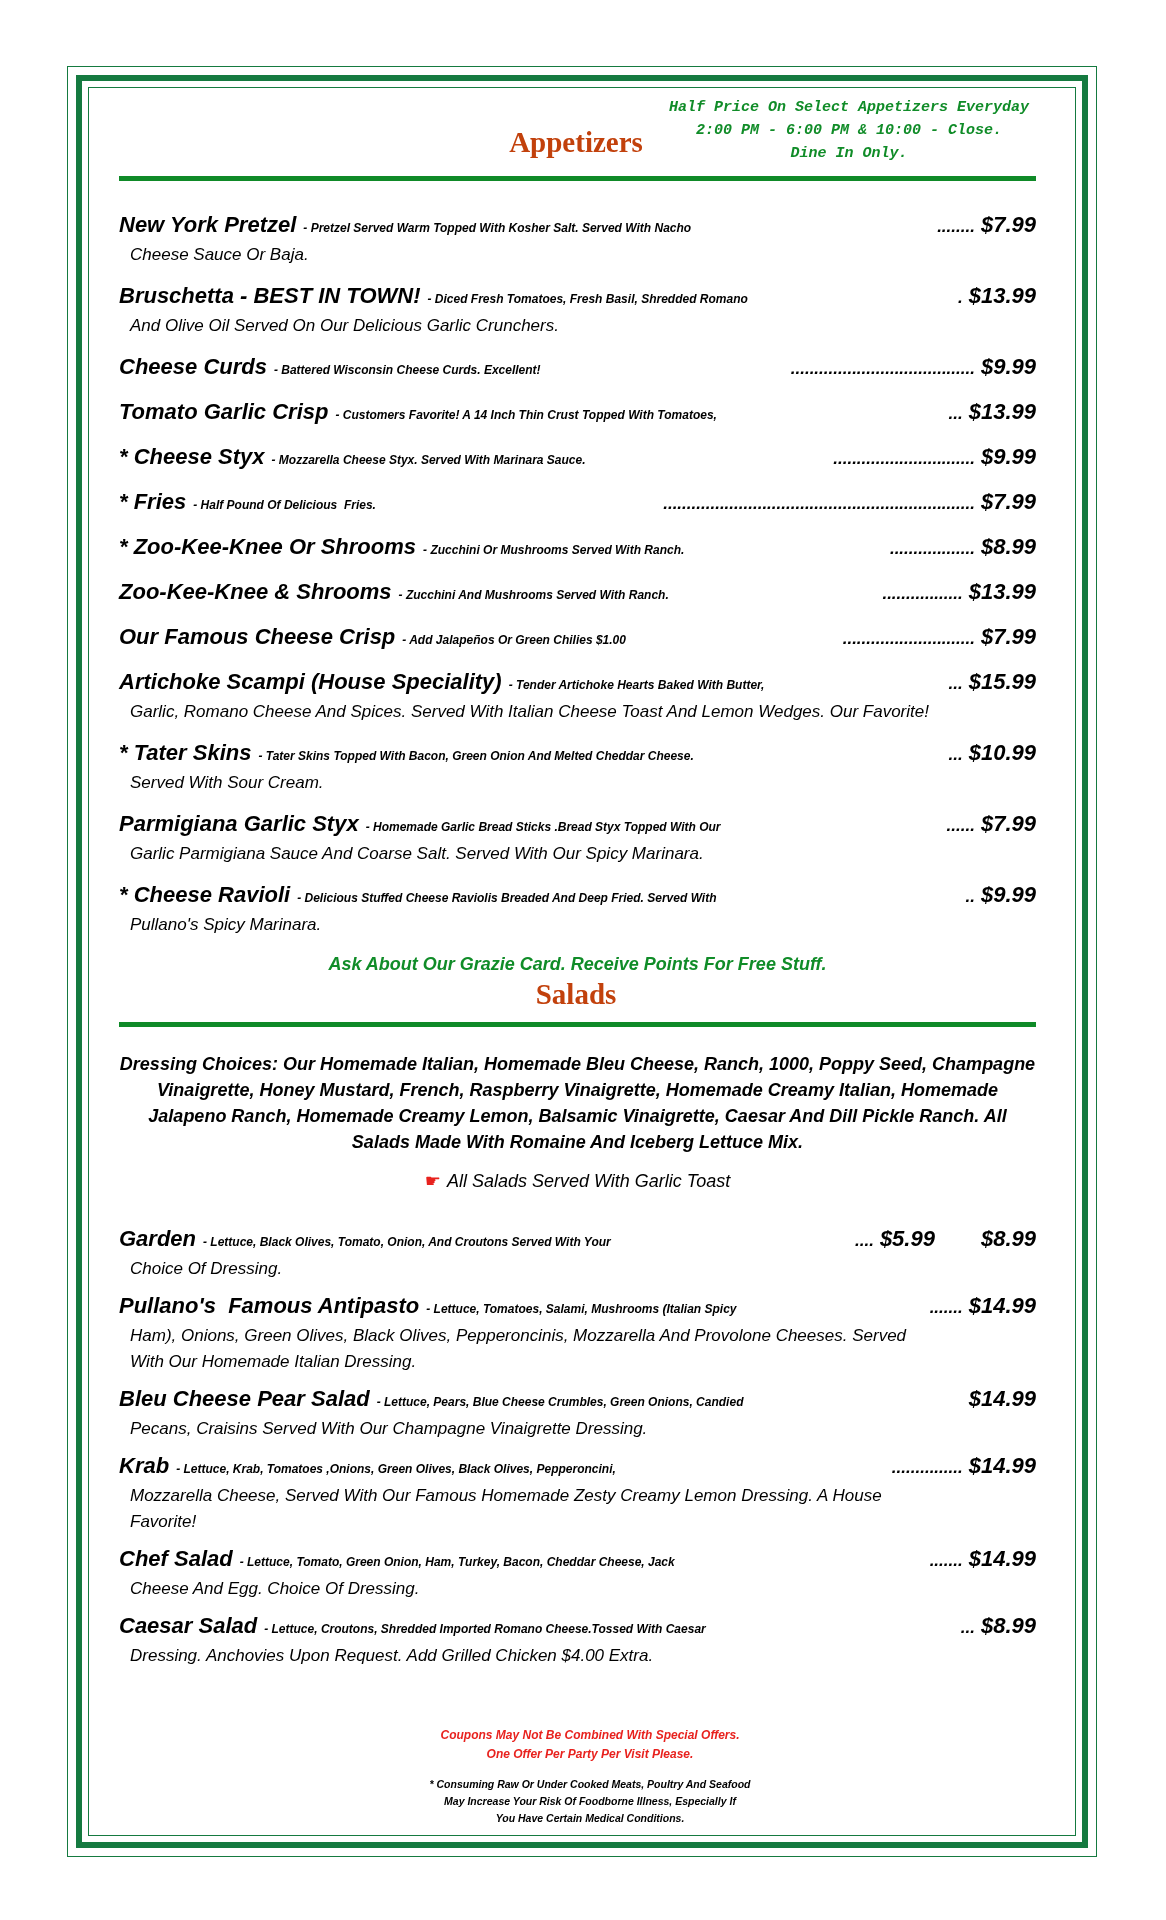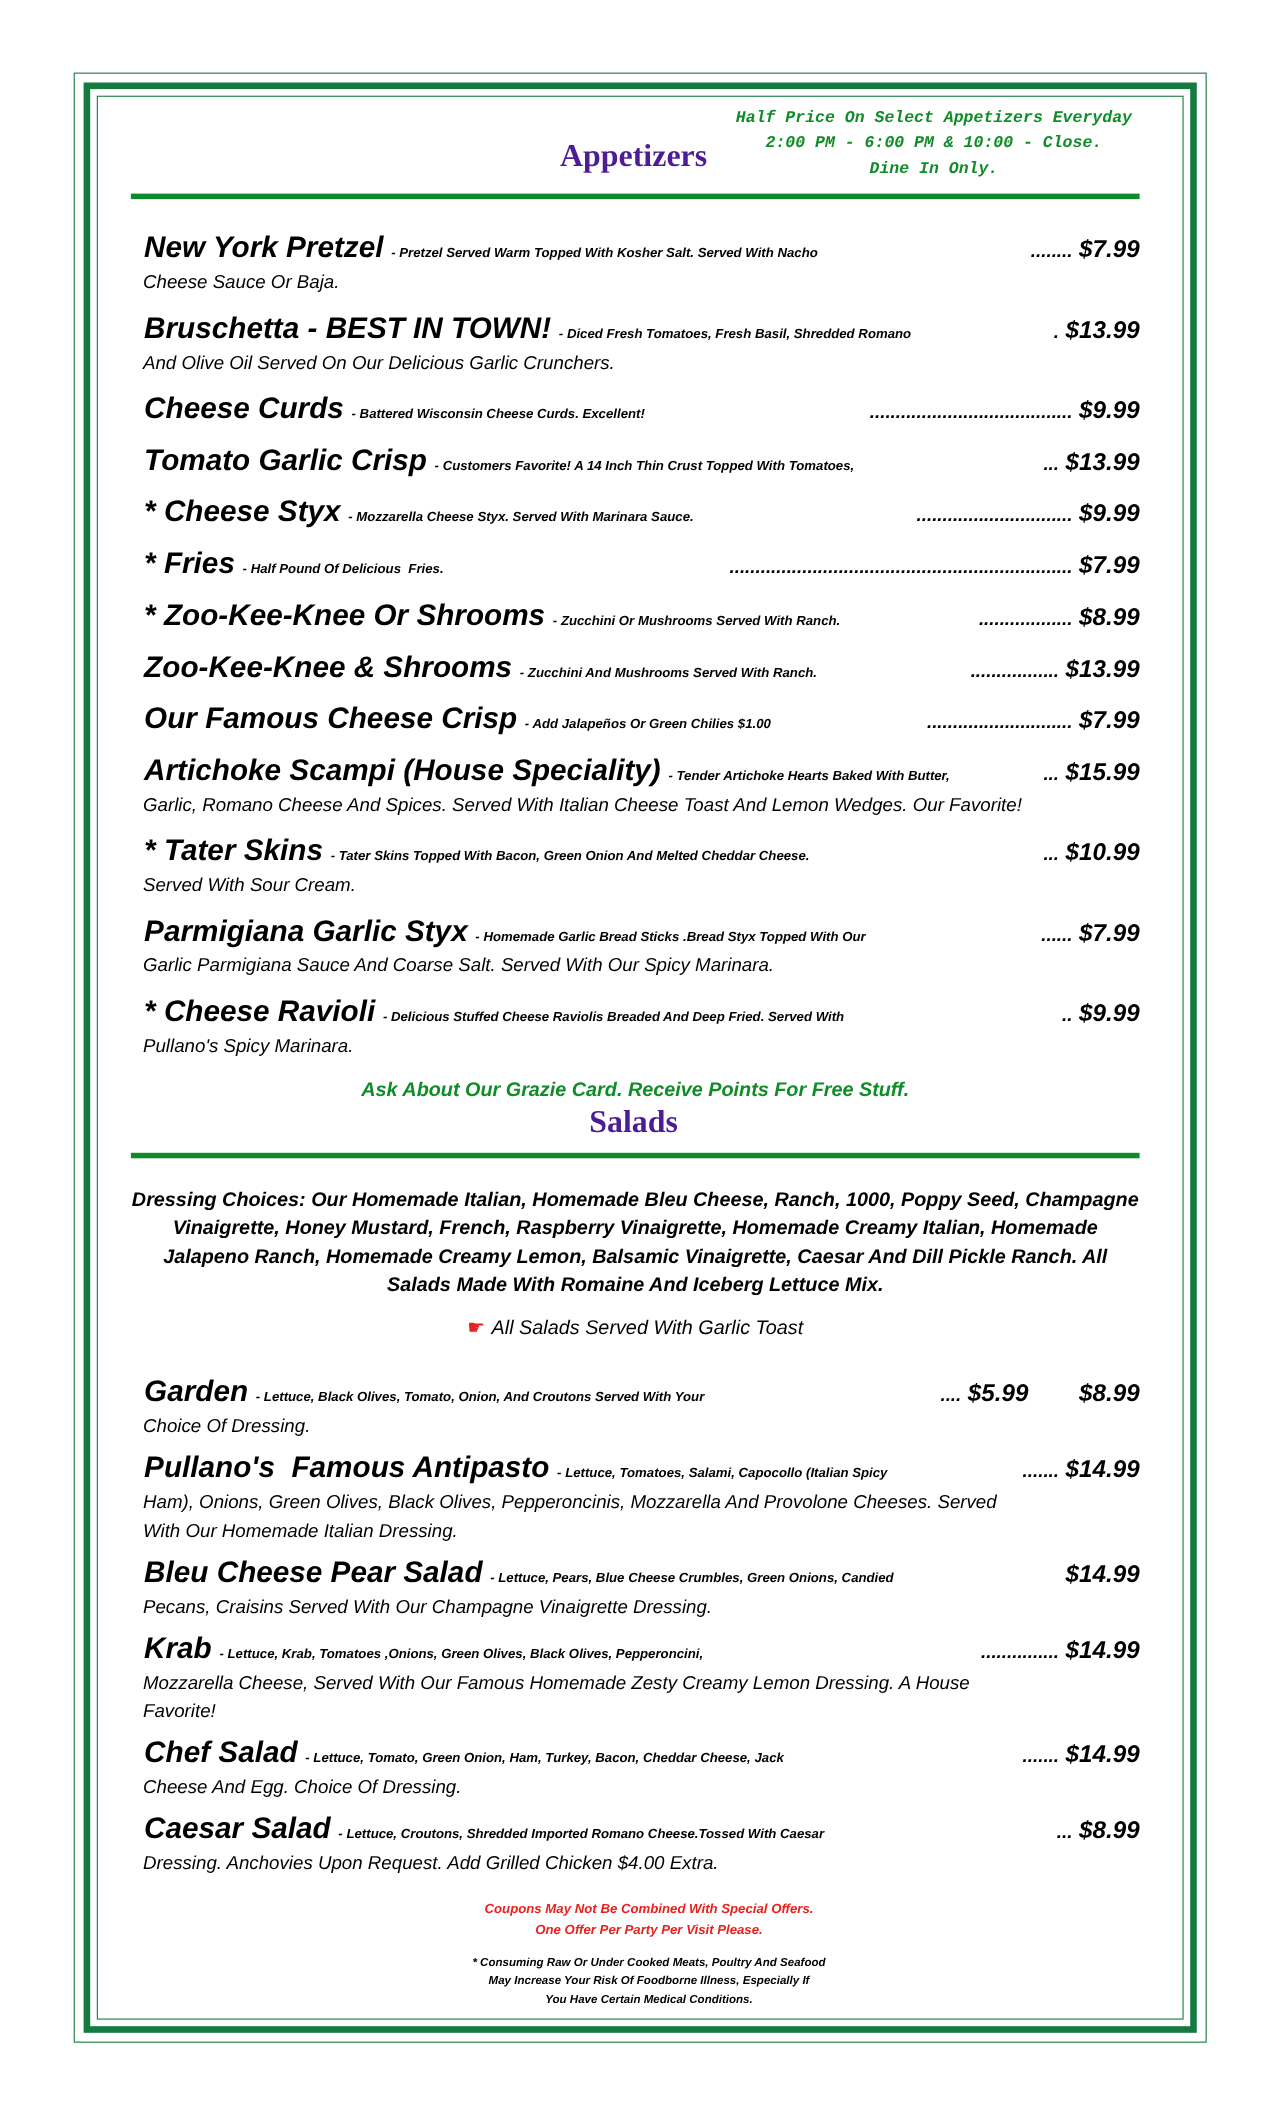--- a/index.html
+++ b/index.html
@@ -10,33 +10,33 @@
         border:1px solid #157A40;padding:8px;box-sizing:border-box;}
   .frame-thick{height:100%;border:6px solid #157A40;padding:6px;box-sizing:border-box;}
   .frame-inner{height:100%;border:1px solid #157A40;box-sizing:border-box;overflow:hidden;}
   .content{position:relative;height:100%;box-sizing:border-box;padding:0 39px 0 30px;}
 
   
   .sec-header{position:relative;height:88px;}
   .sec-header.salads-header{height:46px;}
   .sec-title{position:absolute;left:457px;transform:translateX(-50%);
         font-family:"Liberation Serif","DejaVu Serif",serif;font-weight:bold;
-        font-size:29px;color:#4c1d95;white-space:nowrap;}
+        font-size:29px;color:#c2410c;white-space:nowrap;}
   .appetizers-title{top:38px;}
   .salads-title{top:2px;}
   .promo{position:absolute;left:730px;transform:translateX(-50%);top:8px;text-align:center;
         color:#108C28;font-weight:bold;font-style:italic;font-size:15px;line-height:23px;white-space:nowrap;font-family:Liberation Mono, monospace;}
   .rule{height:5px;background:#0F8A28;}
 
   
   .items{margin-top:30px;}
   .item{margin-bottom:14px;}
   .salad-items .item{margin-bottom:10px;}
   .line1{display:flex;align-items:baseline;line-height:28px;}
-  .nm{font-size:27px;font-weight:bold;font-style:italic;white-space:pre;flex:0 0 auto;margin-left:12px;}
+  .nm{font-size:22px;font-weight:bold;font-style:italic;white-space:pre;flex:0 0 auto;}
   .ds{font-size:12px;font-weight:bold;font-style:italic;white-space:pre;margin-left:7px;flex:0 0 auto;}
   .leader{flex:1 1 0;min-width:4px;overflow:hidden;white-space:nowrap;text-align:right;
         font-size:17px;font-weight:bold;font-style:italic;padding:0 6px 0 4px;box-sizing:border-box;}
   .pr{font-size:22px;font-weight:bold;font-style:italic;white-space:nowrap;flex:0 0 auto;}
   .pr2{margin-left:46px;}
   .pr2:empty{display:none;margin:0;}
   .cont{font-size:17px;font-weight:normal;font-style:italic;line-height:26px;
         margin-left:11px;max-width:810px;}
   .cont:empty{display:none;}
 
@@ -241,21 +241,21 @@
                   <span class="leader">....</span>
                   <span class="pr">$5.99</span>
                   <span class="pr pr2">$8.99</span>
                 </div>
                 <div class="cont">Choice Of Dressing.</div>
               </div>
 
               <div class="item">
                 <div class="line1">
                   <span class="nm">Pullano's  Famous Antipasto</span>
-                  <span class="ds">- Lettuce, Tomatoes, Salami, Capocollo (Italian Spicy</span>
+                  <span class="ds">- Lettuce, Tomatoes, Salami, Mushrooms (Italian Spicy</span>
                   <span class="leader">.......</span>
                   <span class="pr">$14.99</span>
 
                 </div>
                 <div class="cont">Ham), Onions, Green Olives, Black Olives, Pepperoncinis, Mozzarella And Provolone Cheeses. Served With Our Homemade Italian Dressing.</div>
               </div>
 
               <div class="item">
                 <div class="line1">
                   <span class="nm">Bleu Cheese Pear Salad</span>

